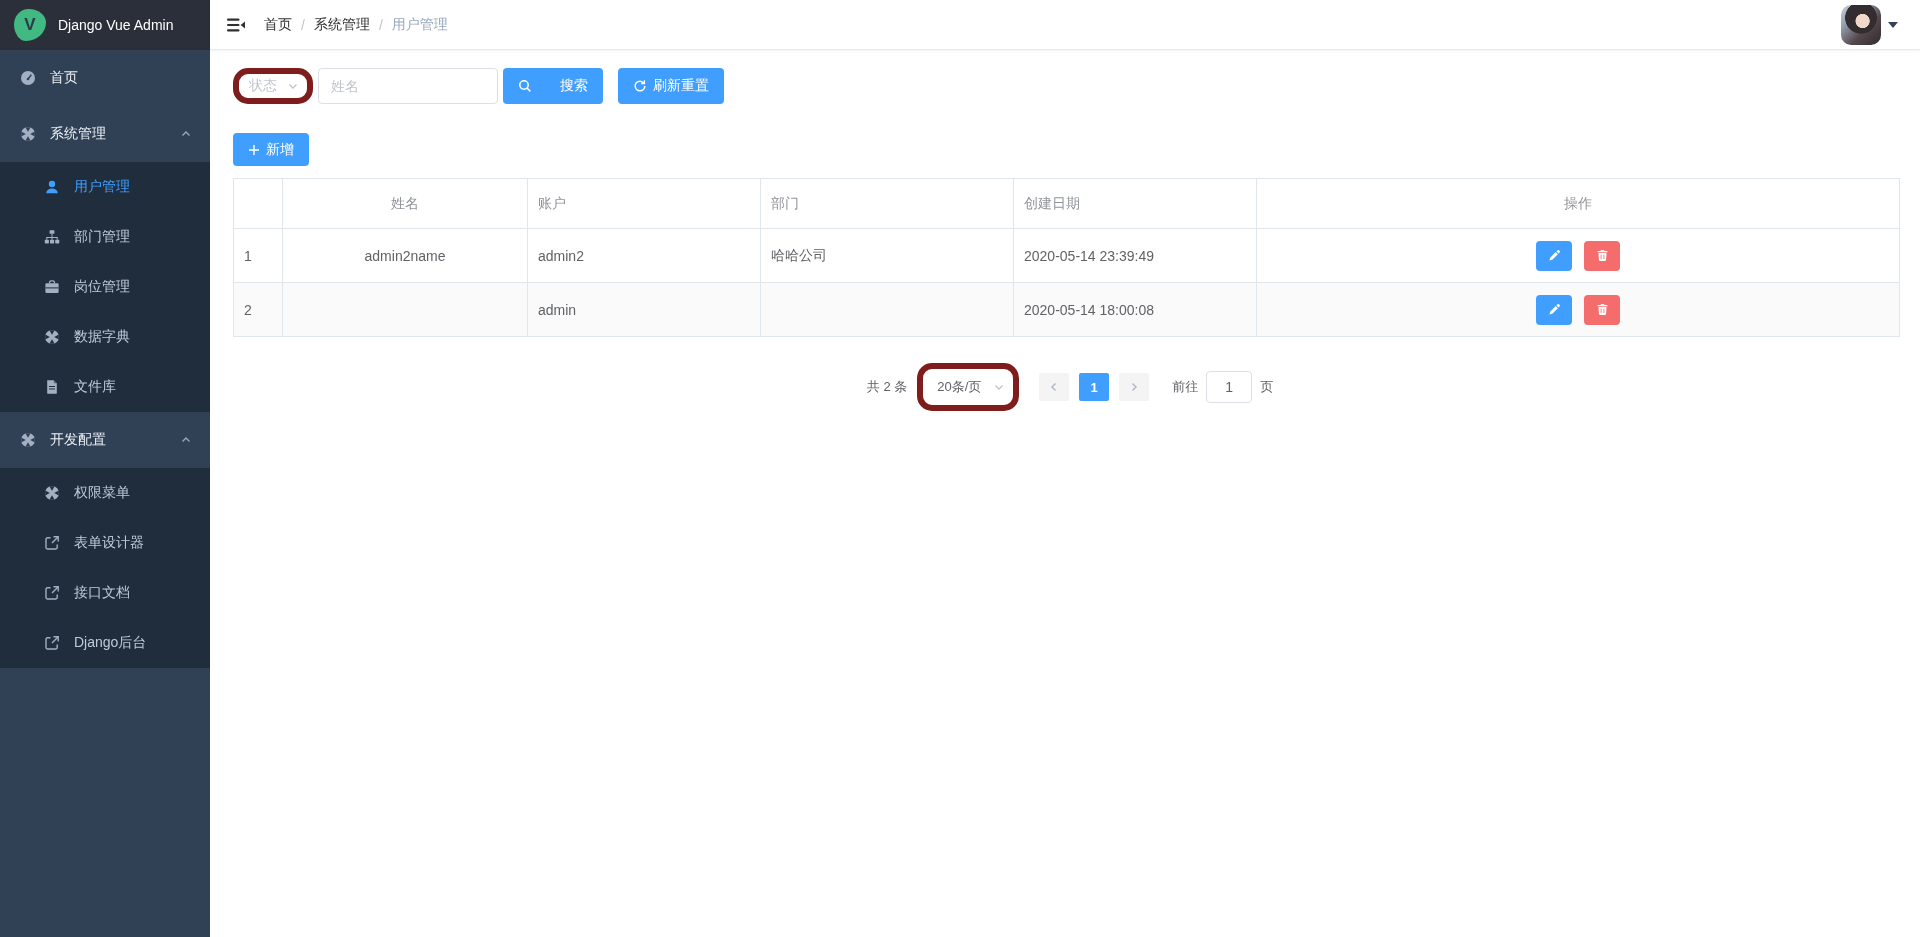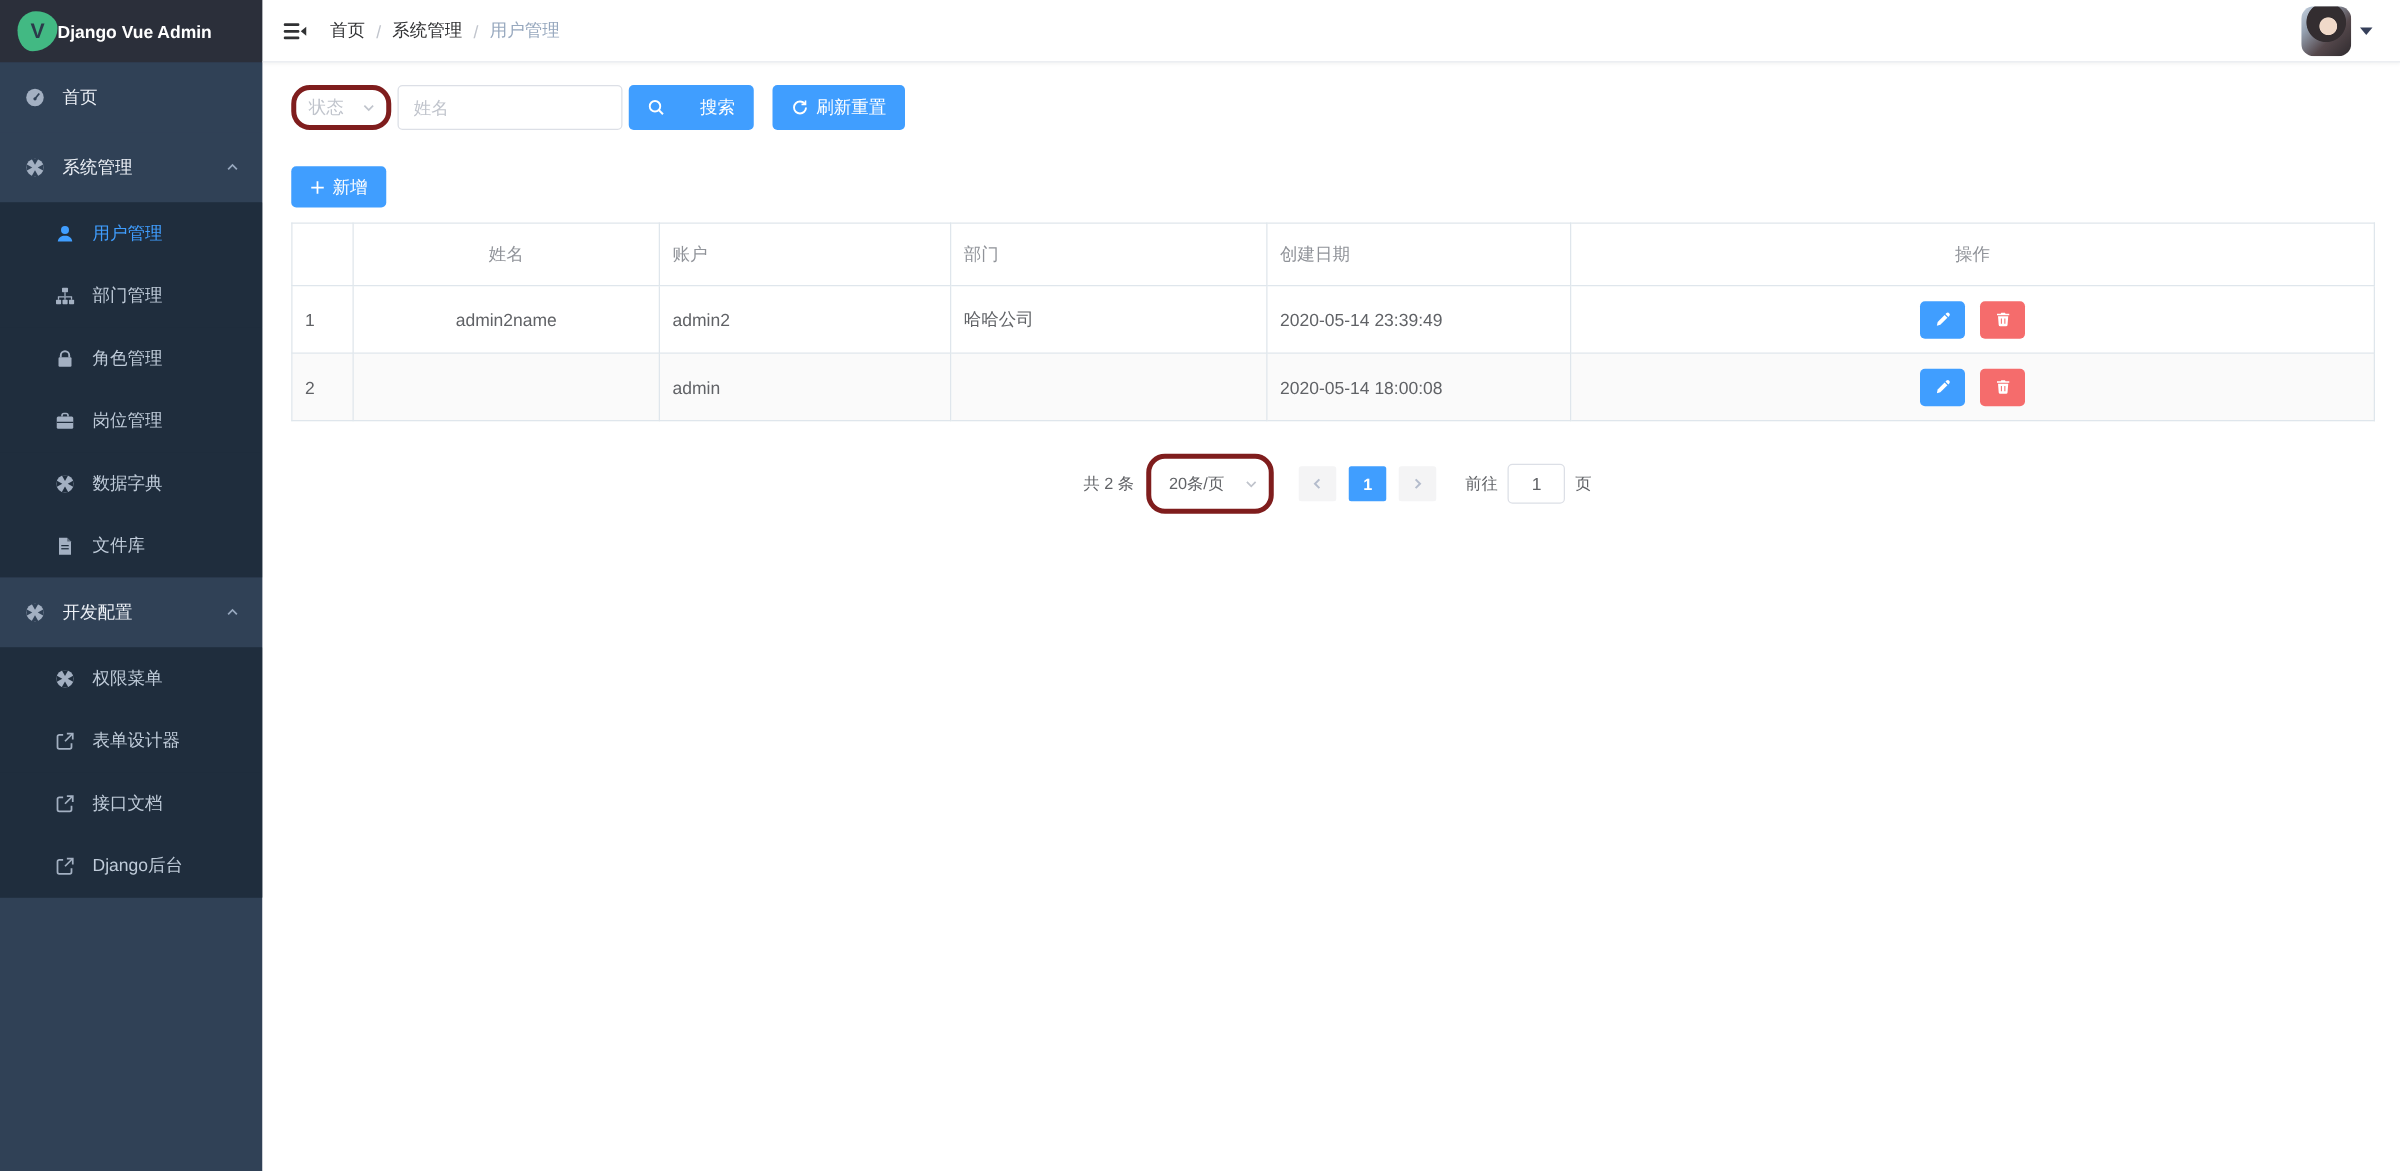--- a/index.html
+++ b/index.html
@@ -5,21 +5,21 @@
   * { margin:0; padding:0; box-sizing:border-box; }
   html,body { width:1920px; height:937px; overflow:hidden; background:#fff;
     font-family:"Liberation Sans","DejaVu Sans",sans-serif; }
   .layout { display:flex; width:100%; height:100%; }
 
   
   .sidebar { width:210px; height:100%; background:#304156; flex:0 0 210px; }
   .logo-bar { height:50px; background:#2b2f3a; display:flex; align-items:center; padding:0 14px; }
   .logo-blob { width:32px; height:32px; background:#42b983; border-radius:46% 54% 62% 38% / 48% 42% 58% 52%;
     display:flex; align-items:center; justify-content:center; color:#2b3a4a; font-weight:bold; font-size:17px; }
-  .logo-title { color:#fff; font-size:14px; font-weight:bold; white-space:nowrap; }
+  .logo-title { color:#fff; font-size:14px; font-weight:normal; margin-left:12px; white-space:nowrap; }
   .menu-item { --bg:#304156; height:56px; display:flex; align-items:center; padding:0 18px 0 20px;
     color:#ecf0f6; font-size:14px; cursor:pointer; background:#304156; }
   .sub-item { --bg:#1f2d3d; height:50px; display:flex; align-items:center; padding:0 18px 0 44px;
     color:#bfcbd9; font-size:14px; cursor:pointer; background:#1f2d3d; }
   .submenu { background:#1f2d3d; }
   .menu-item .mi, .sub-item .mi { width:16px; height:16px; margin-right:14px; color:#a3b0c2; flex:0 0 16px; }
   .sub-item.active { color:#409EFF; }
   .sub-item.active .mi { color:#409EFF; }
   .group-caret { margin-left:auto; width:12px; height:12px; }
 
@@ -49,21 +49,21 @@
   .text-input::placeholder { color:#c0c4cc; }
   .tree { margin-top:14px; font-size:14px; color:#606266; }
   .tree-node { height:26px; display:flex; align-items:center; cursor:pointer; }
   .tree-caret { width:0; height:0; border-left:5px solid transparent; border-right:5px solid transparent;
     border-top:6px solid #c0c4cc; margin:0 8px 0 2px; }
   .tree-children { padding-left:39px; }
 
   
   .right-panel { flex:1; min-width:0; }
   .filter-row { display:flex; align-items:center; }
-  .select { height:36px; border:4px solid #7f1d1d; border-radius:15px; display:flex; align-items:center;
+  .select { height:36px; border:6px solid #7f1d1d; border-radius:15px; display:flex; align-items:center;
     font-size:14px; cursor:pointer; background:#fff; }
   .select .ph { color:#c0c4cc; }
   .select .chev { width:12px; height:12px; margin-left:auto; }
   .status-select { width:80px; padding:0 8px 0 10px; margin-right:5px; }
   .name-input { width:180px; margin-right:5px; }
   .btn { border:none; border-radius:4px; font-size:14px; font-family:inherit; cursor:pointer;
     display:inline-flex; align-items:center; justify-content:center; gap:6px; color:#fff; }
   .btn-primary { background:#409EFF; }
   .btn-danger { background:#F56C6C; }
   .search-btn { height:36px; padding:0 15px;gap:28px; }
@@ -151,27 +151,20 @@
             <rect x="0.8" y="10.8" width="4.1" height="3.6" rx=".6"></rect>
             <rect x="6" y="10.8" width="4.1" height="3.6" rx=".6"></rect>
             <rect x="11.2" y="10.8" width="4.1" height="3.6" rx=".6"></rect>
             <path d="M7.5 4.8h1v3.2h-1z"></path>
               <path d="M2.3 8h11.4v1H2.3z"></path>
             <path d="M2.3 8.6h1v2.2h-1z"></path>
               <path d="M7.5 8.6h1v2.2h-1z"></path>
               <path d="M12.7 8.6h1v2.2h-1z"></path>
           </svg>
           <span>部门管理</span>
-        </div>
-        <div class="sub-item">
-          <svg class="mi" viewBox="0 0 16 16">
-            <path d="M4.6 7V5.4a3.4 3.4 0 016.8 0V7" fill="none" stroke="currentColor" stroke-width="1.5"></path>
-            <rect x="2.8" y="6.8" width="10.4" height="7.6" rx="1" fill="currentColor"></rect>
-          </svg>
-          <span>角色管理</span>
         </div>
         <div class="sub-item">
           <svg class="mi" viewBox="0 0 16 16">
             <path d="M5.6 4.2V3.2A1.4 1.4 0 017 1.8h2a1.4 1.4 0 011.4 1.4v1" fill="none" stroke="currentColor" stroke-width="1.3"></path>
             <rect x="1.4" y="4.2" width="13.2" height="9.8" rx="1.2" fill="currentColor"></rect>
             <rect x="1.4" y="8.4" width="13.2" height="1" fill="var(--bg)"></rect>
           </svg>
           <span>岗位管理</span>
         </div>
         <div class="sub-item">

